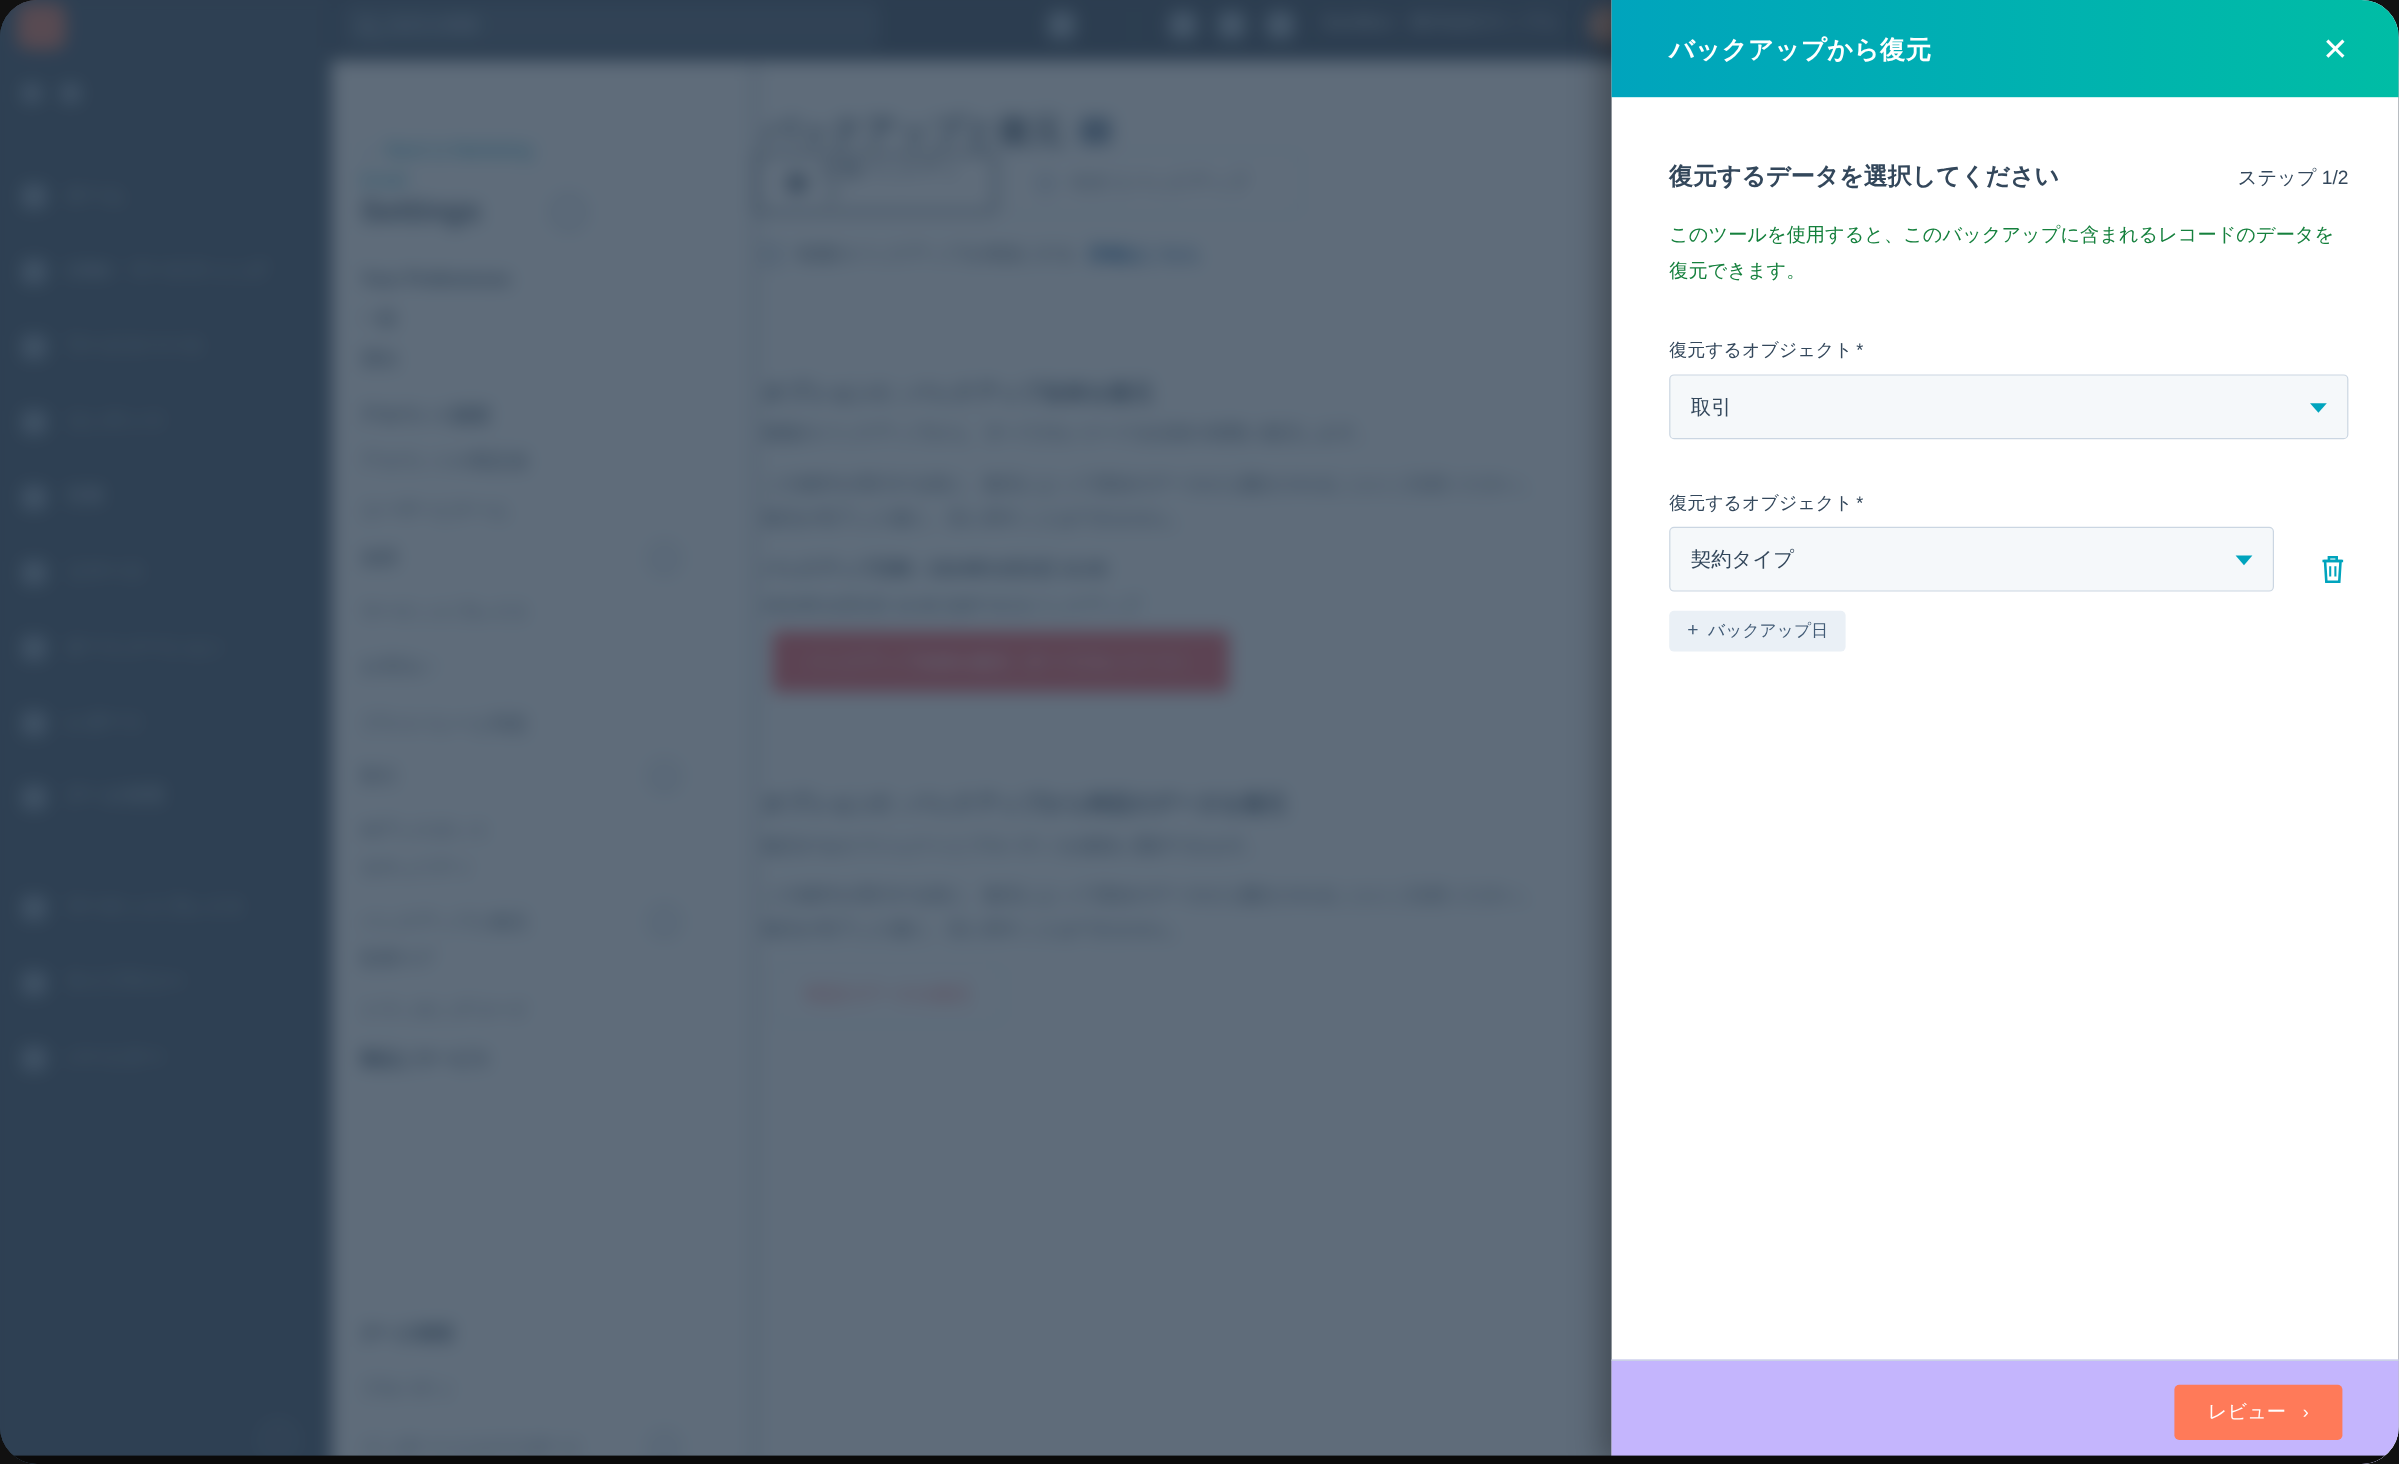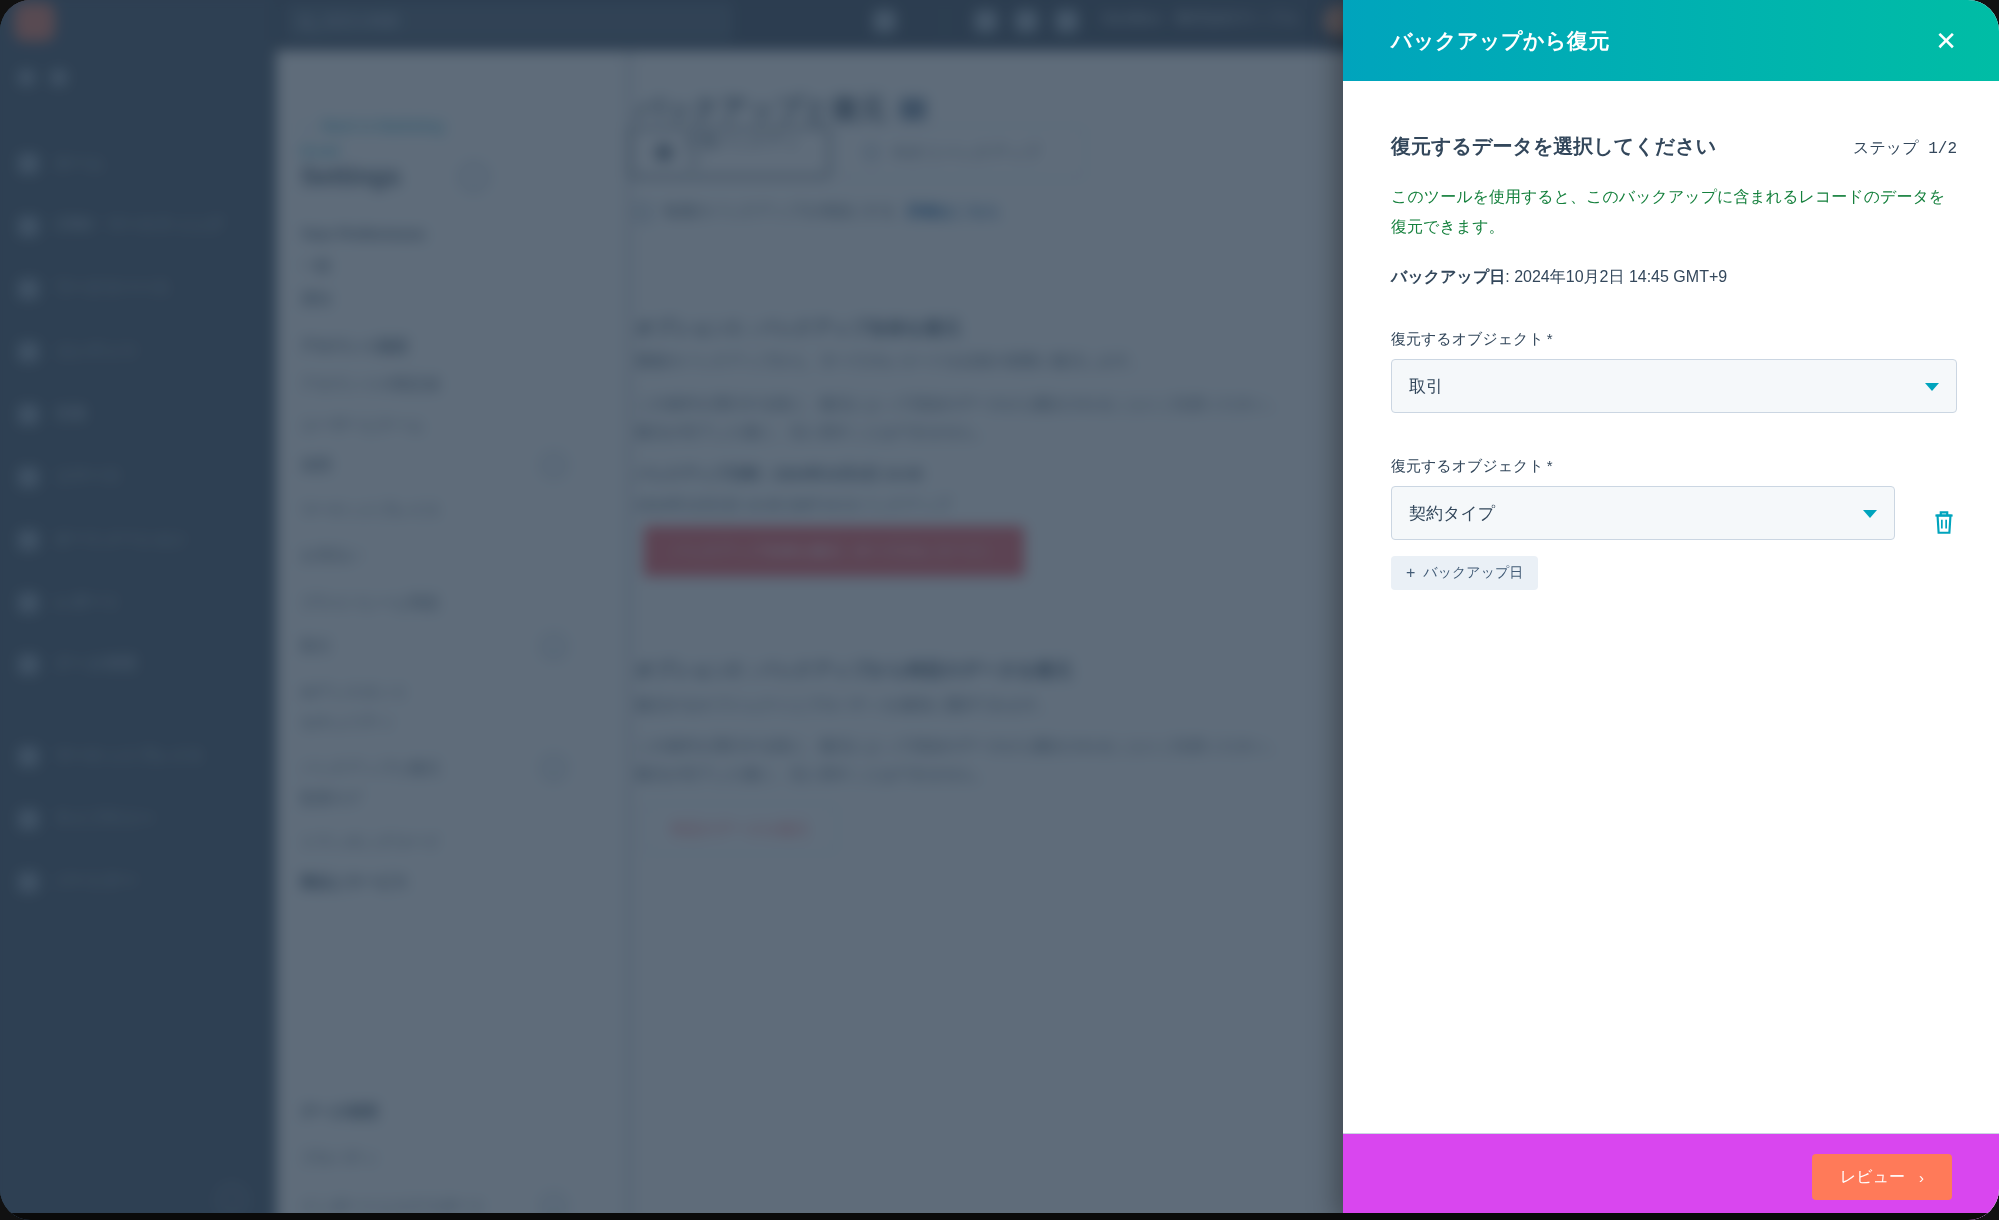--- a/index.html
+++ b/index.html
@@ -53,35 +53,35 @@
   .overlay { position:absolute; inset:0; background:rgba(45,62,80,0.76); }
 
   
   .panel { position:absolute; right:0; top:0; width:656px; height:1220px; background:#ffffff; box-shadow:-6px 0 26px rgba(0,0,0,0.35); }
   .panel-header { position:absolute; left:0; top:0; width:100%; height:81px; background:linear-gradient(90deg,#00a4bd 0%,#00bda5 100%); display:flex; align-items:center; padding:0 42px 0 48px; }
   .panel-title { color:#ffffff; font-size:21px; font-weight:bold; letter-spacing:.5px; }
   .panel-close { margin-left:auto; color:#ffffff; font-size:26px; line-height:1; cursor:pointer; font-weight:normal; }
   .panel-body { position:absolute; left:0; top:81px; width:100%; bottom:87px; padding:52px 42px 0 48px; }
   .pb-headrow { display:flex; align-items:baseline;gap:40px; }
   .pb-heading { font-size:20px; font-weight:bold; color:#33475b; }
-  .pb-step { margin-left:auto; font-size:16px; color:#33475b;font-family:Liberation Mono, monospace; }
+  .pb-step { margin-left:auto; font-size:16px; color:#33475b; }
   .pb-desc { margin-top:22px; font-size:16px; line-height:1.85; color:#15803d; }
   .pb-date { margin-top:26px; font-size:16px; color:#33475b; }
   .pb-date b { font-weight:bold; }
   .field-label { margin-top:42px; font-size:15px; color:#33475b; }
   .field-label .req { color:#33475b; margin-left:3px; }
   .select { position:relative; margin-top:10px; height:54px; background:#f5f8fa; border:1px solid #cbd6e2; border-radius:4px; display:flex; align-items:center; padding:0 44px 0 17px; font-size:17px; color:#33475b; cursor:pointer; }
   .select .caret { position:absolute; right:17px; top:50%; margin-top:-3px; width:0; height:0; border-left:7px solid transparent; border-right:7px solid transparent; border-top:8px solid #00a4bd; }
   .select.w1 { width:566px; }
   .select.w2 { width:512px; }
   .prop-row { display:flex; align-items:flex-end; }
   .trash-btn { margin-left:36px; margin-top:10px; cursor:pointer; }
   .add-btn { margin-top:16px; display:inline-flex; align-items:center; gap:8px; background:#eaf0f6; border-radius:4px; padding:8px 15px; font-size:14px; color:#425b76; cursor:pointer; }
   .add-btn .plus { font-size:16px; }
-  .panel-footer { position:absolute; left:0; bottom:0; width:100%; height:87px; background:#d946ef; border-top:1px solid #cbd6e2; }
+  .panel-footer { position:absolute; left:0; bottom:0; width:100%; height:87px; background:#c4b5fd; border-top:1px solid #cbd6e2; }
   .review-btn { position:absolute; right:47px; top:20px; height:46px; display:flex; align-items:center; gap:14px; background:#ff7a59; color:#fff; border-radius:4px; padding:0 28px; font-size:16px; cursor:pointer; }
   .review-btn .chev { font-size:15px; }
 
   .bottom-strip { position:absolute; left:0; bottom:0; width:100%; height:7px; background:#0a0a0a; z-index:60; }
 </style>
 </head>
 <body>
 
 <div class="screen">
 
@@ -227,23 +227,20 @@
       <span class="panel-title">バックアップから復元</span>
       <span class="panel-close">✕</span>
     </div>
 
     <div class="panel-body">
       <div class="pb-headrow">
         <span class="pb-heading">復元するデータを選択してください</span>
         <span class="pb-step">ステップ 1/2</span>
       </div>
       <div class="pb-desc">このツールを使用すると、このバックアップに含まれるレコードのデータを復元できます。</div>
-      <div class="pb-date">
-        <b>バックアップ日</b><span>: 2024年10月2日 14:45 GMT+9</span>
-      </div>
 
       <div class="field-label">
         <span>復元するオブジェクト</span><span class="req">*</span>
       </div>
       <div class="select w1">
         <span>取引</span>
         <span class="caret"></span>
       </div>
 
       <div class="field-label" style="margin-top:44px">

